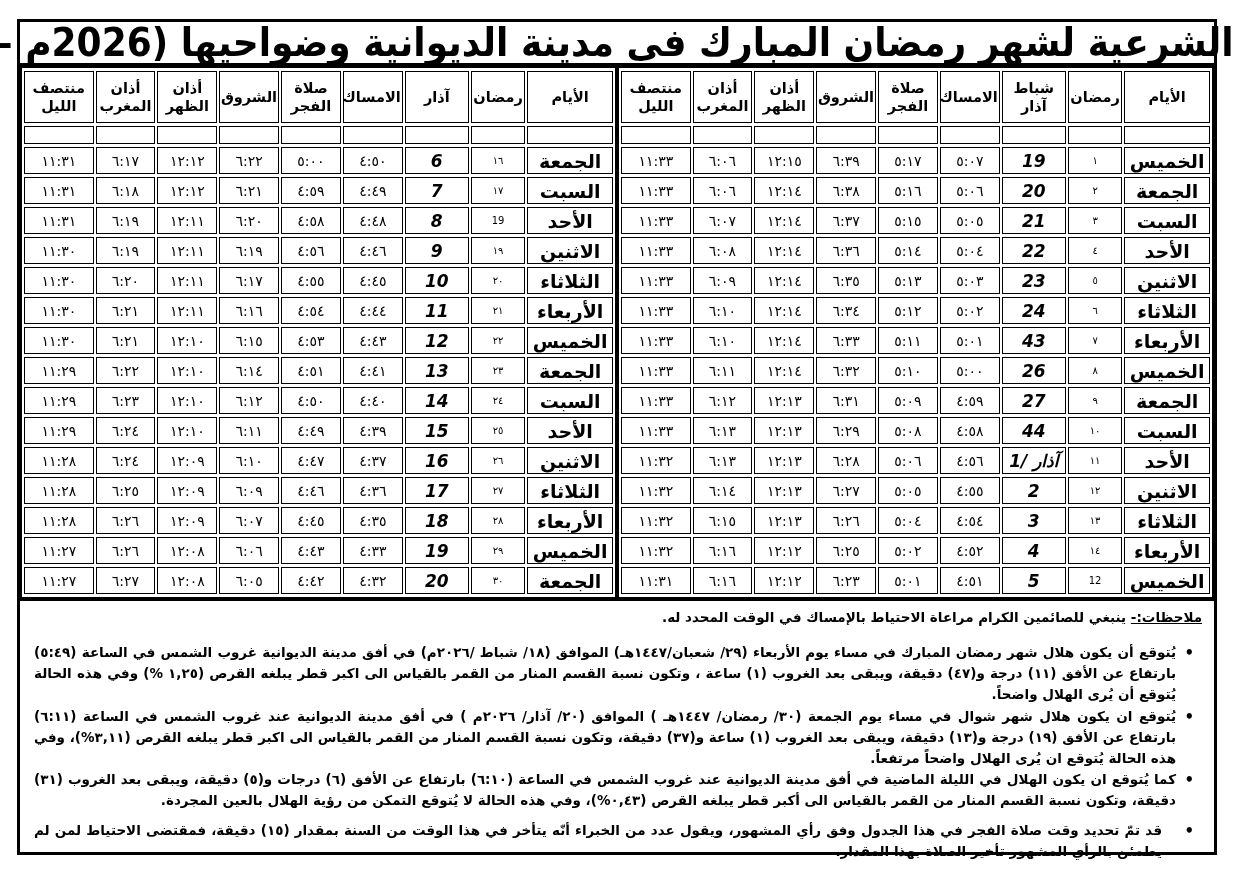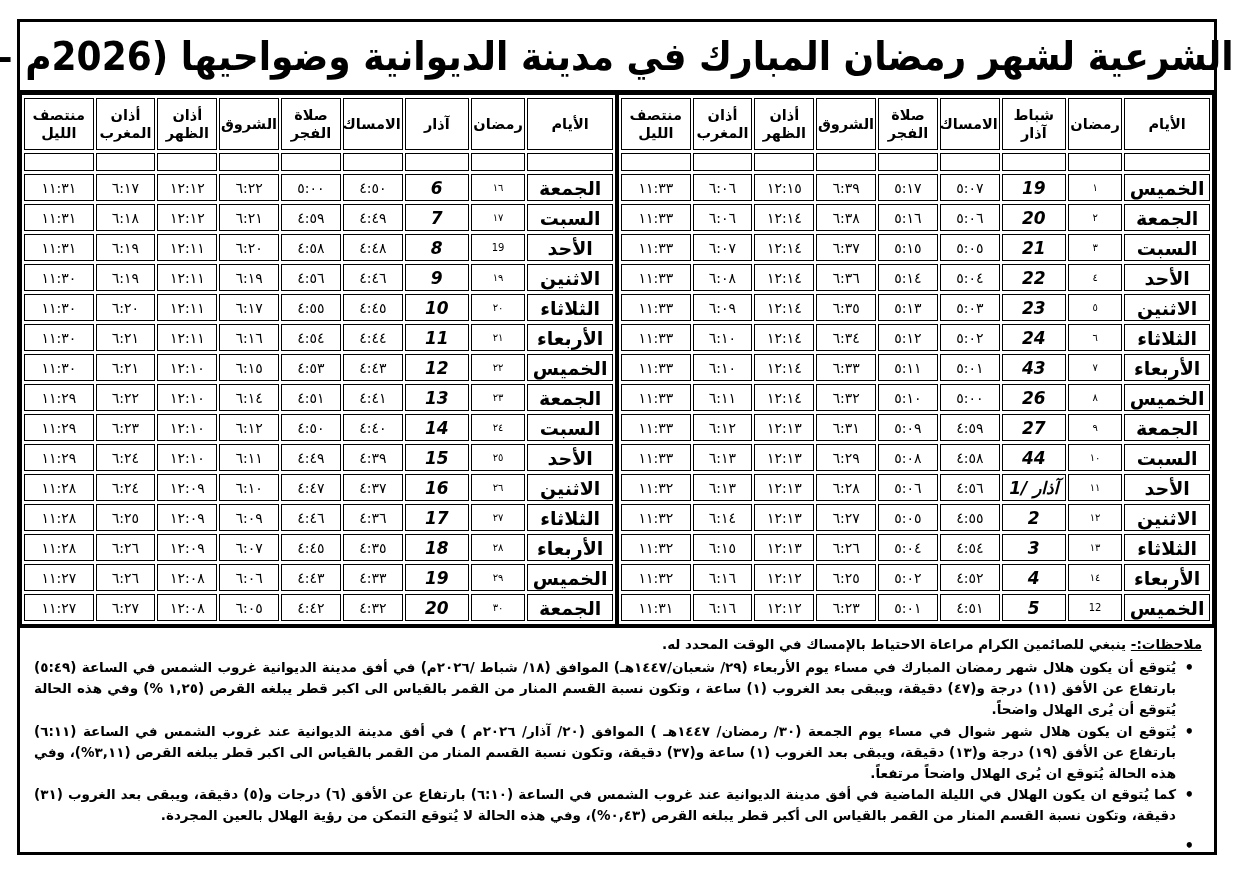--- a/index.html
+++ b/index.html
@@ -27,21 +27,21 @@
   tr.spacer td{height:16px;border:1px solid #000;}
   td.day-cell{font-weight:bold;font-size:19px;height:25px;}
   td.num-cell{font-size:10px;height:25px;}
   td.time-cell{font-size:14px;height:25px;letter-spacing:1px;}
   td.date-cell{font-weight:bold;font-style:italic;font-size:17px;direction:ltr;height:25px;}
   .c-day{width:15.2%;} .c-ram{width:9.4%;} .c-date{width:11.2%;}
   .c-t{width:10.4%;} .c-mid{width:12.2%;}
   
   .notes{flex:1;direction:rtl;text-align:justify;padding:6px 12px 4px 14px;
          font-size:13.5px;font-weight:bold;line-height:1.55;box-sizing:border-box;}
-  .notes-head{margin:0 0 2px 0;}
+  .notes-head{margin:0 0 14px 0;}
   .notes-head .nh-label{text-decoration:underline;}
   .note-item{position:relative;padding-right:20px;margin:0 6px 1px 0;}
   .note-item .bullet{position:absolute;right:2px;top:0;font-size:15px;}
   .note-item.gap-above{margin-top:9px;padding-right:34px;}
 </style>
 </head>
 <body>
 
 <div class="page">
   <div class="frame">
@@ -451,18 +451,18 @@
           </table>
       </div>
     </div>
 
     <div class="notes">
       <p class="notes-head"><span class="nh-label">ملاحظات:-</span><span> ينبغي للصائمين الكرام مراعاة الاحتياط بالإمساك في الوقت المحدد له.</span></p>
       <div id="notes-list">
           <div class="note-item"><span class="bullet">•</span><span>يُتوقع أن يكون هلال شهر رمضان المبارك في مساء يوم الأربعاء (٢٩/ شعبان/١٤٤٧هـ) الموافق (١٨/ شباط /٢٠٢٦م) في أفق مدينة الديوانية غروب الشمس في الساعة (٥:٤٩) بارتفاع عن الأفق (١١) درجة و(٤٧) دقيقة، ويبقى بعد الغروب (١) ساعة ، وتكون نسبة القسم المنار من القمر بالقياس الى اكبر قطر يبلغه القرص (١,٢٥ %) وفي هذه الحالة يُتوقع أن يُرى الهلال واضحاً.</span></div>
           <div class="note-item"><span class="bullet">•</span><span>يُتوقع ان يكون هلال شهر شوال في مساء يوم الجمعة (٣٠/ رمضان/ ١٤٤٧هـ ) الموافق (٢٠/ آذار/ ٢٠٢٦م ) في أفق مدينة الديوانية عند غروب الشمس في الساعة (٦:١١) بارتفاع عن الأفق (١٩) درجة و(١٣) دقيقة، ويبقى بعد الغروب (١) ساعة و(٣٧) دقيقة، وتكون نسبة القسم المنار من القمر بالقياس الى اكبر قطر يبلغه القرص (٣,١١%)، وفي هذه الحالة يُتوقع ان يُرى الهلال واضحاً مرتفعاً.</span></div>
           <div class="note-item"><span class="bullet">•</span><span>كما يُتوقع ان يكون الهلال في الليلة الماضية في أفق مدينة الديوانية عند غروب الشمس في الساعة (٦:١٠) بارتفاع عن الأفق (٦) درجات و(٥) دقيقة، ويبقى بعد الغروب (٣١) دقيقة، وتكون نسبة القسم المنار من القمر بالقياس الى أكبر قطر يبلغه القرص (٠,٤٣%)، وفي هذه الحالة لا يُتوقع التمكن من رؤية الهلال بالعين المجردة.</span></div>
-          <div class="note-item gap-above"><span class="bullet">•</span></div>
+          <div class="note-item gap-above"><span class="bullet">•</span><span>قد تمّ تحديد وقت صلاة الفجر في هذا الجدول وفق رأي المشهور، ويقول عدد من الخبراء أنّه يتأخر في هذا الوقت من السنة بمقدار (١٥) دقيقة، فمقتضى الاحتياط لمن لم يطمئن بالرأي المشهور تأخير الصلاة بهذا المقدار.</span></div>
         </div>
     </div>
 
   </div>
 </div>
 
 </body></html>

